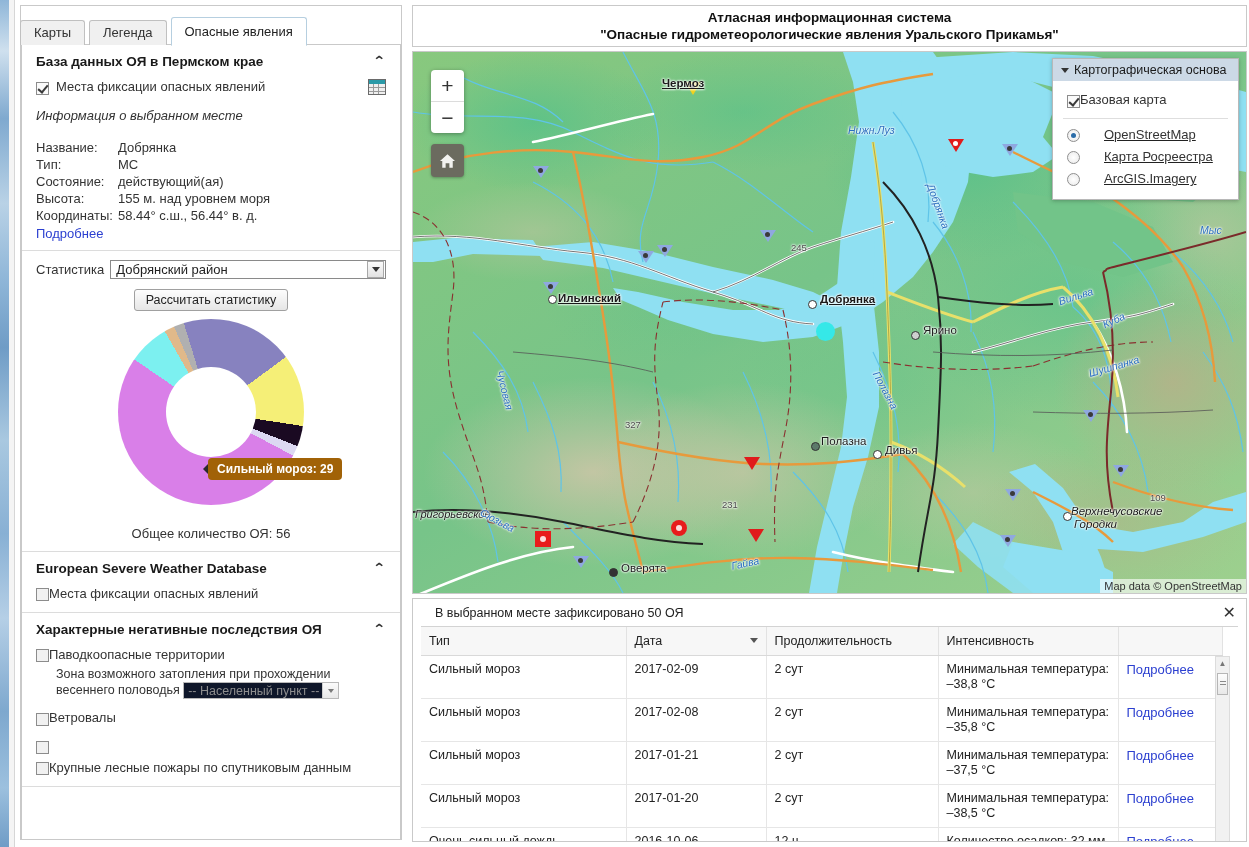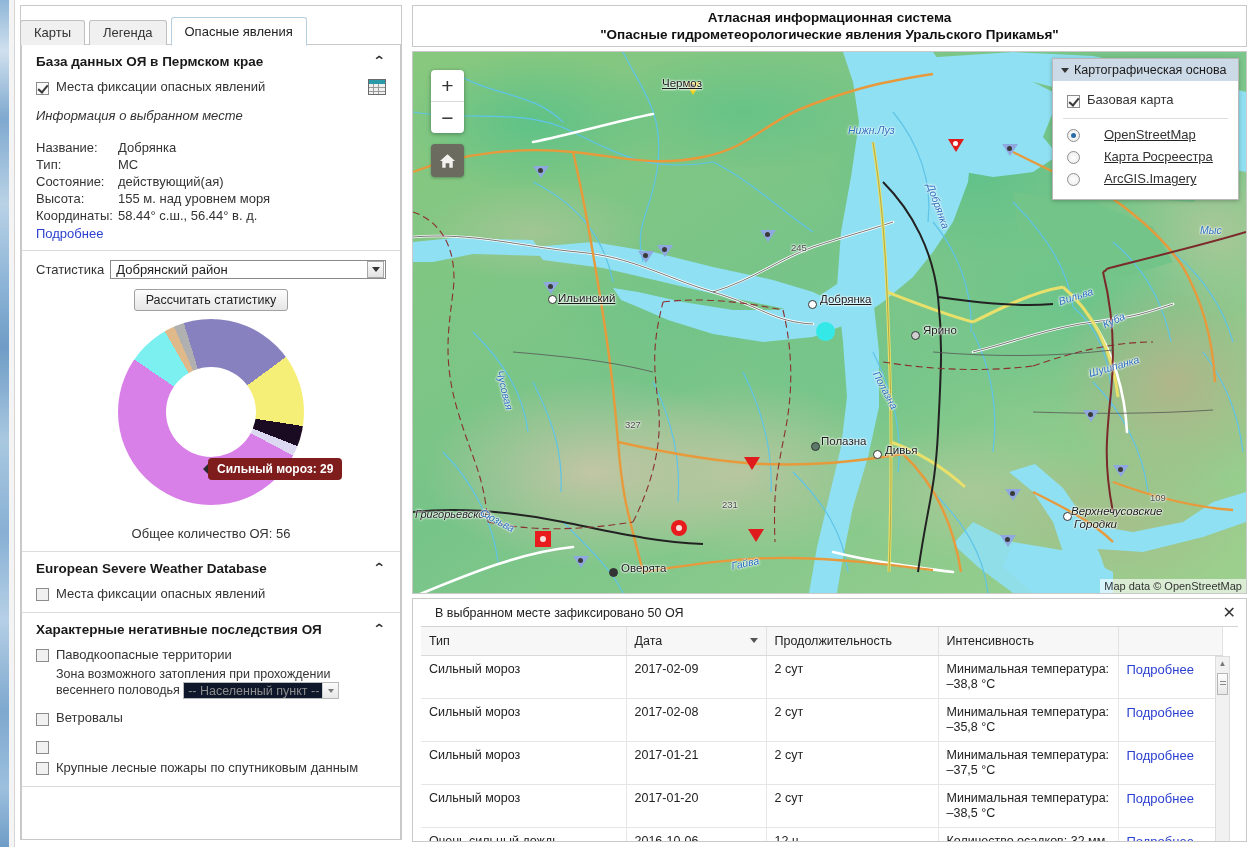--- a/index.html
+++ b/index.html
@@ -32,21 +32,21 @@
   .panel-body{position:absolute;left:21px;top:44px;width:380px;height:796px;
     background:#fff;border:1px solid #c9c9c9;border-top:1px solid #c9c9c9;box-sizing:border-box;
     overflow:hidden;}
 
   .section{border-bottom:1px solid #dcdcdc;padding:0 14px;}
   .sec-head{display:flex;align-items:center;justify-content:space-between;
     padding:9px 0 7px 0;font-weight:bold;font-size:13.5px;color:#1a1a1a;}
   .chev{font-size:12px;color:#333;transform:scaleY(0.8);cursor:pointer;user-select:none;}
   .chev::before{content:"\2303";display:inline-block;font-size:16px;line-height:10px;}
 
-  .chk-row{display:flex;align-items:flex-start;gap:7px;padding:3px 0;}
+  .chk-row{display:flex;align-items:flex-start;padding:3px 0;}
   .cb{width:13px;height:13px;border:1px solid #8c8c8c;background:#f1f1f1;
     display:inline-block;flex:0 0 auto;margin-top:2px;position:relative;box-sizing:border-box;cursor:pointer;}
   .cb.checked{background:#fafafa;}
   .cb.checked::after{content:"";position:absolute;left:3px;top:0px;width:4px;height:8px;
     border:solid #3a3a3a;border-width:0 2px 2px 0;transform:rotate(40deg);}
   .chk-label{font-size:13px;color:#333;line-height:16px;}
 
   .grid-icon{width:18px;height:16px;border:1px solid #6a6a6a;background:#fff;position:relative;
     box-sizing:border-box;cursor:pointer;}
   .grid-icon::before{content:"";position:absolute;left:0;right:0;top:0;height:4px;background:#2b9aa8;}
@@ -73,21 +73,21 @@
     border-top:5px solid #333;display:block;font-style:normal;}
 
   .calc-wrap{display:flex;justify-content:center;padding:6px 0 4px 0;}
   .btn{border:1px solid #a0a0a0;background:linear-gradient(#fdfdfd,#e6e6e6);
     padding:3px 11px;font-size:12.5px;color:#222;border-radius:3px;cursor:pointer;}
 
   .donut-wrap{position:relative;height:205px;}
   .donut{position:absolute;left:50%;top:4px;transform:translateX(-50%);width:186px;height:186px;border-radius:50%;}
   .donut-hole{position:absolute;left:50%;top:calc(4px + 48px);transform:translateX(-50%);
     width:90px;height:90px;border-radius:50%;background:#fff;}
-  .tooltip{position:absolute;left:172px;top:143px;background:#7f1d1d;color:#fff;font-size:12px;
+  .tooltip{position:absolute;left:172px;top:143px;background:#a16207;color:#fff;font-size:12px;
     padding:4px 9px;border-radius:4px;white-space:nowrap;font-weight:bold;}
   .tooltip::before{content:"";position:absolute;left:-5px;top:50%;margin-top:-5px;
     border-top:5px solid transparent;border-bottom:5px solid transparent;border-right:5px solid #2b2b2b;}
   .total{text-align:center;font-size:13px;color:#333;padding:6px 0 10px 0;}
 
   .sub-note{font-size:12.5px;color:#333;line-height:16px;padding-left:20px;}
   .minisel{display:inline-flex;align-items:center;border:1px solid #b9b9b9;background:#0f172a;
     height:17px;font-size:12.5px;color:#8d8d8d;padding-left:4px;vertical-align:middle;box-sizing:border-box;cursor:pointer;}
   .minisel .ab{width:15px;height:15px;margin-left:3px;border-left:1px solid #cfcfcf;
     background:linear-gradient(#fbfbfb,#e8e8e8);display:flex;align-items:center;justify-content:center;}
@@ -138,21 +138,21 @@
   .mk-dot{width:5px;height:5px;border-radius:50%;background:#3a3a3a;position:absolute;left:5px;top:2px;}
   .mk-sq{width:16px;height:16px;background:#e81c1c;}
   .mk-sq::after{content:"";position:absolute;left:5px;top:5px;width:6px;height:6px;border-radius:50%;
     background:#fff;opacity:.85;}
   .mk-circ{width:16px;height:16px;border-radius:50%;background:#e81c1c;position:relative;}
   .mk-circ::after{content:"";position:absolute;left:5px;top:5px;width:6px;height:6px;border-radius:50%;
     background:#fff;opacity:.85;}
   .sel-marker{position:absolute;width:19px;height:19px;border-radius:50%;background:#35e8e8;z-index:7;}
   .mlabel{position:absolute;font-size:11.5px;color:#1a1a1a;white-space:nowrap;z-index:6;
     text-shadow:0 0 2px #fff,0 0 2px #fff,0 0 3px #fff;}
-  .mlabel.city{font-weight:normal;text-decoration:underline;text-align:center;}
+  .mlabel.city{font-weight:bold;text-decoration:underline;text-align:center;}
   .mlabel.riv{color:#2a6fbf;font-style:italic;font-size:10.5px;}
   .mlabel.num{color:#4a4a4a;font-size:9.5px;text-decoration:none;font-weight:normal;}
   .citydot{position:absolute;width:7px;height:7px;border-radius:50%;background:#fff;border:1px solid #333;z-index:6;}
 
   
   .tablepanel{margin-top:4px;border:1px solid #c9c9c9;height:244px;background:#fff;
     box-sizing:border-box;position:relative;overflow:hidden;}
   .tp-head{display:flex;align-items:center;justify-content:space-between;padding:7px 10px 6px 10px;}
   .tp-title{font-size:12.5px;color:#222;margin-left:12px;}
   .tp-close{font-size:16px;color:#333;cursor:pointer;line-height:12px;font-weight:bold;}

